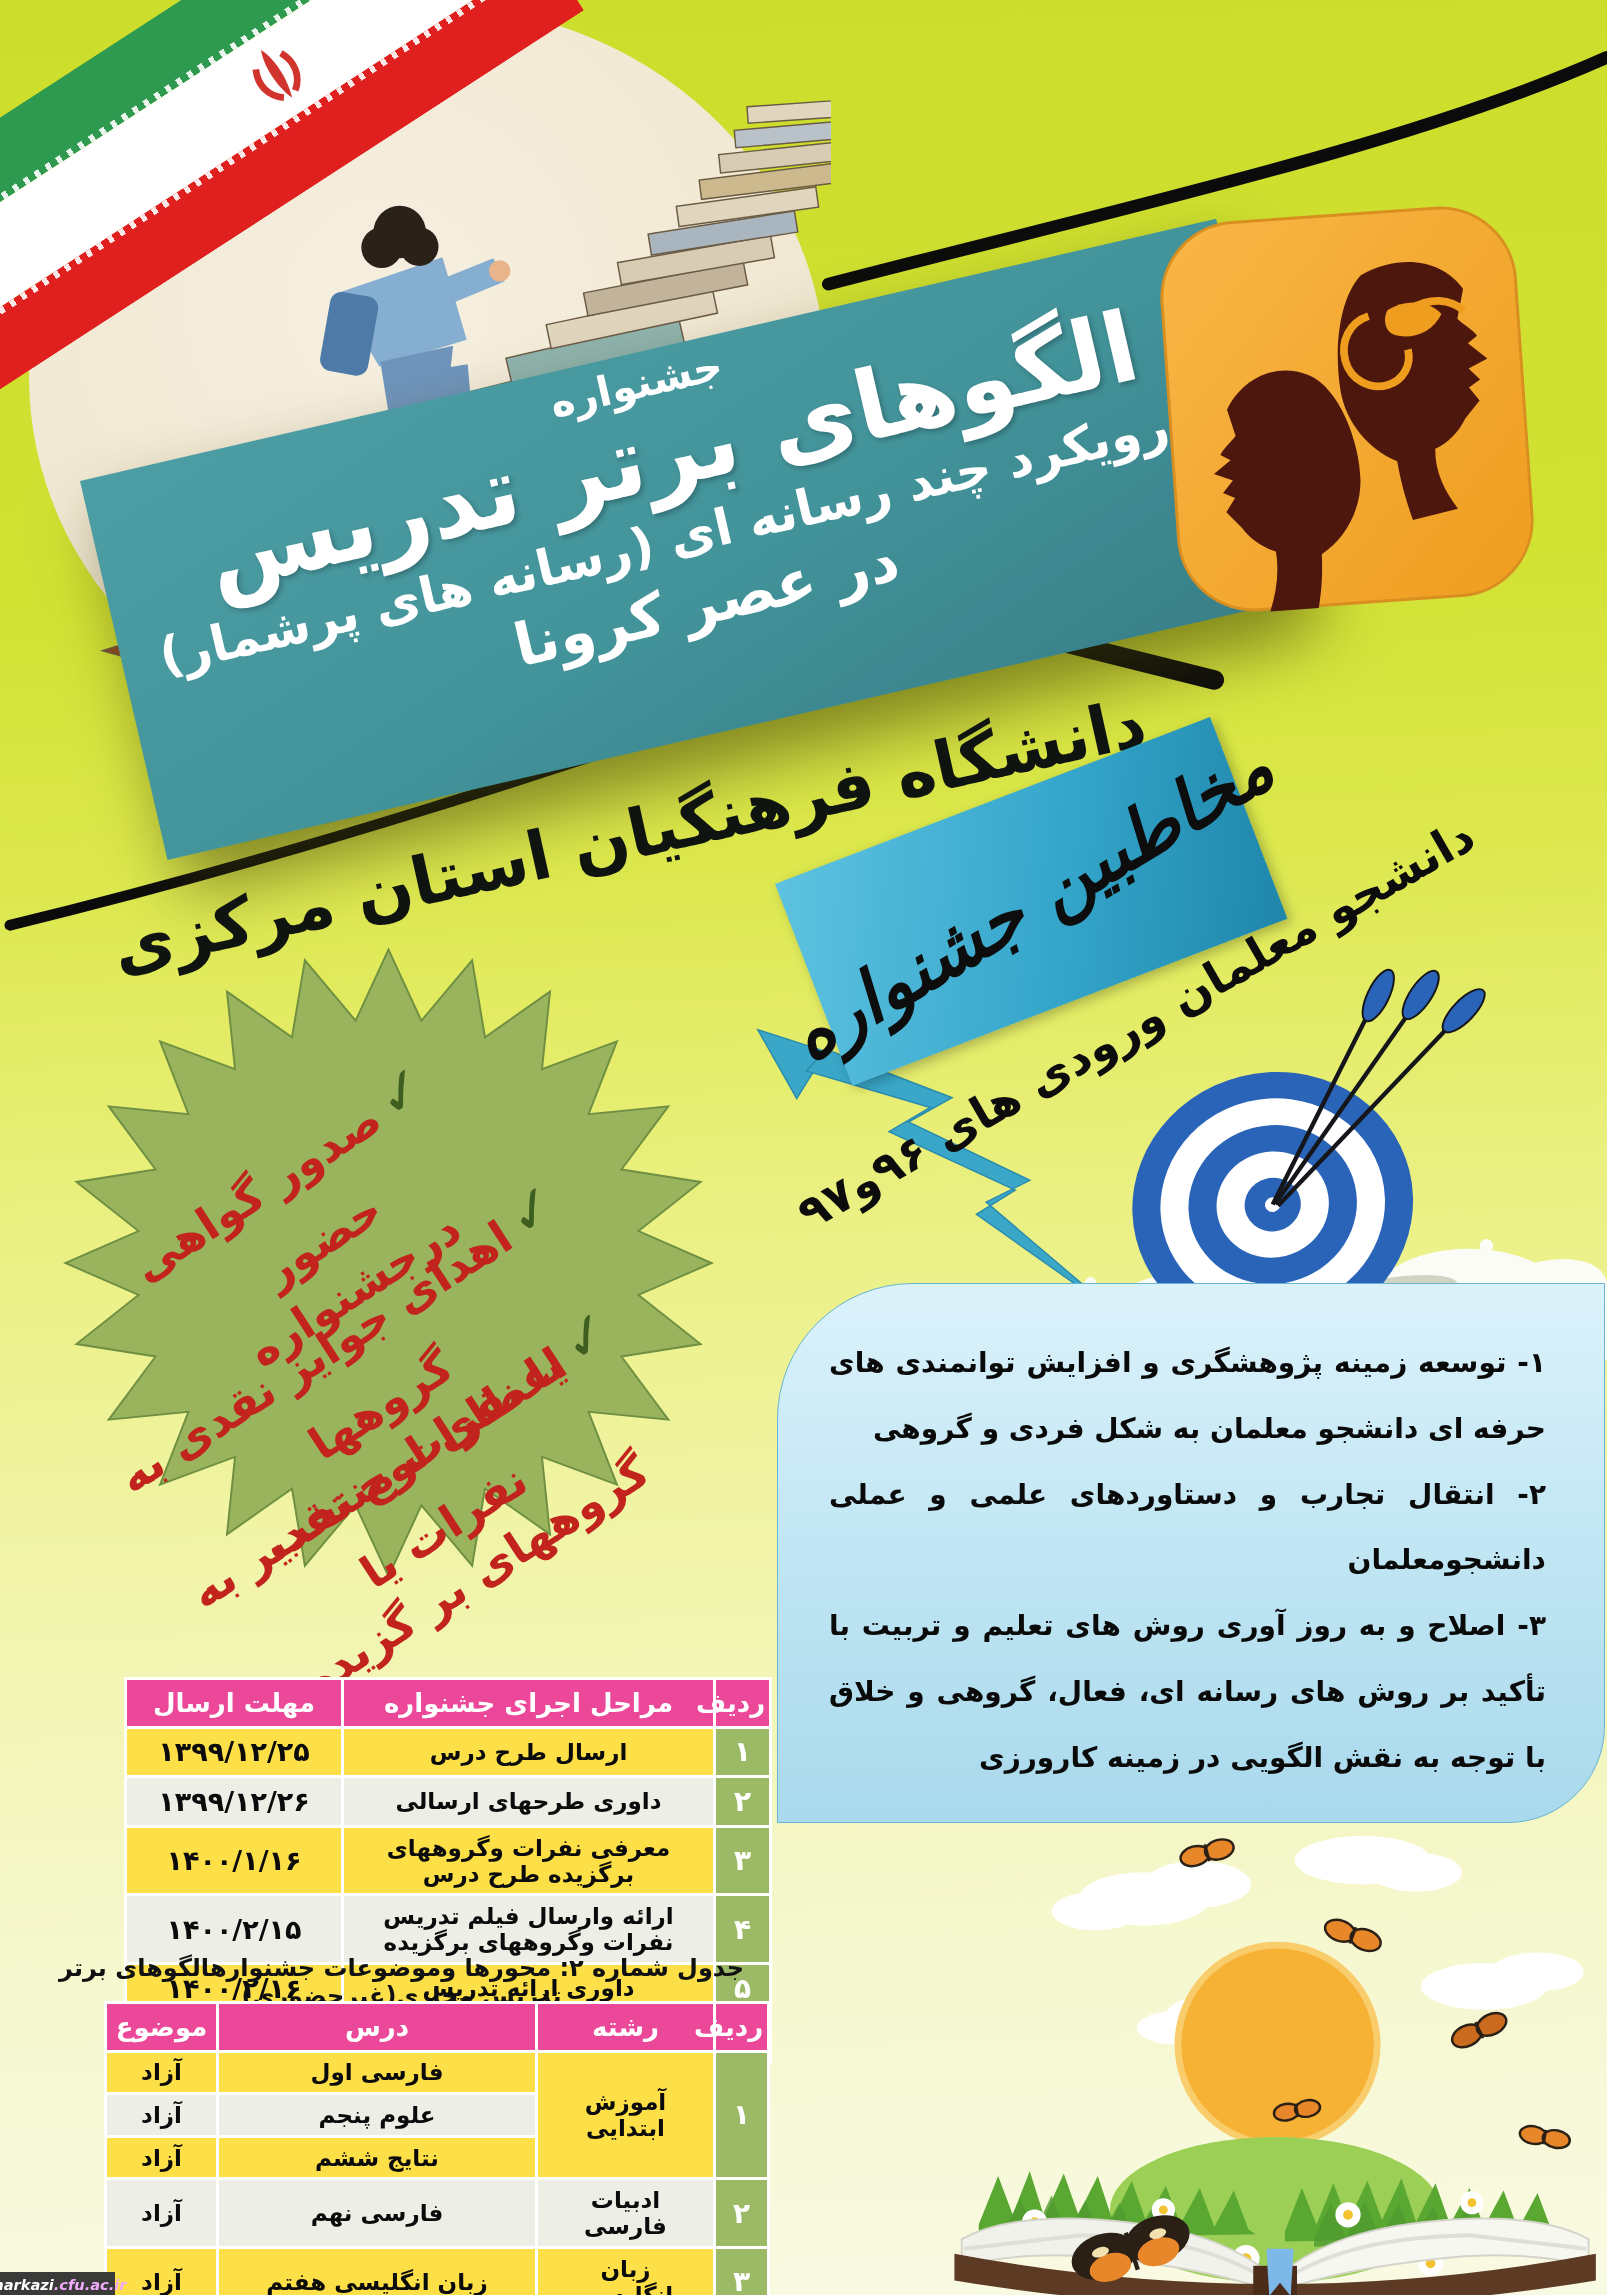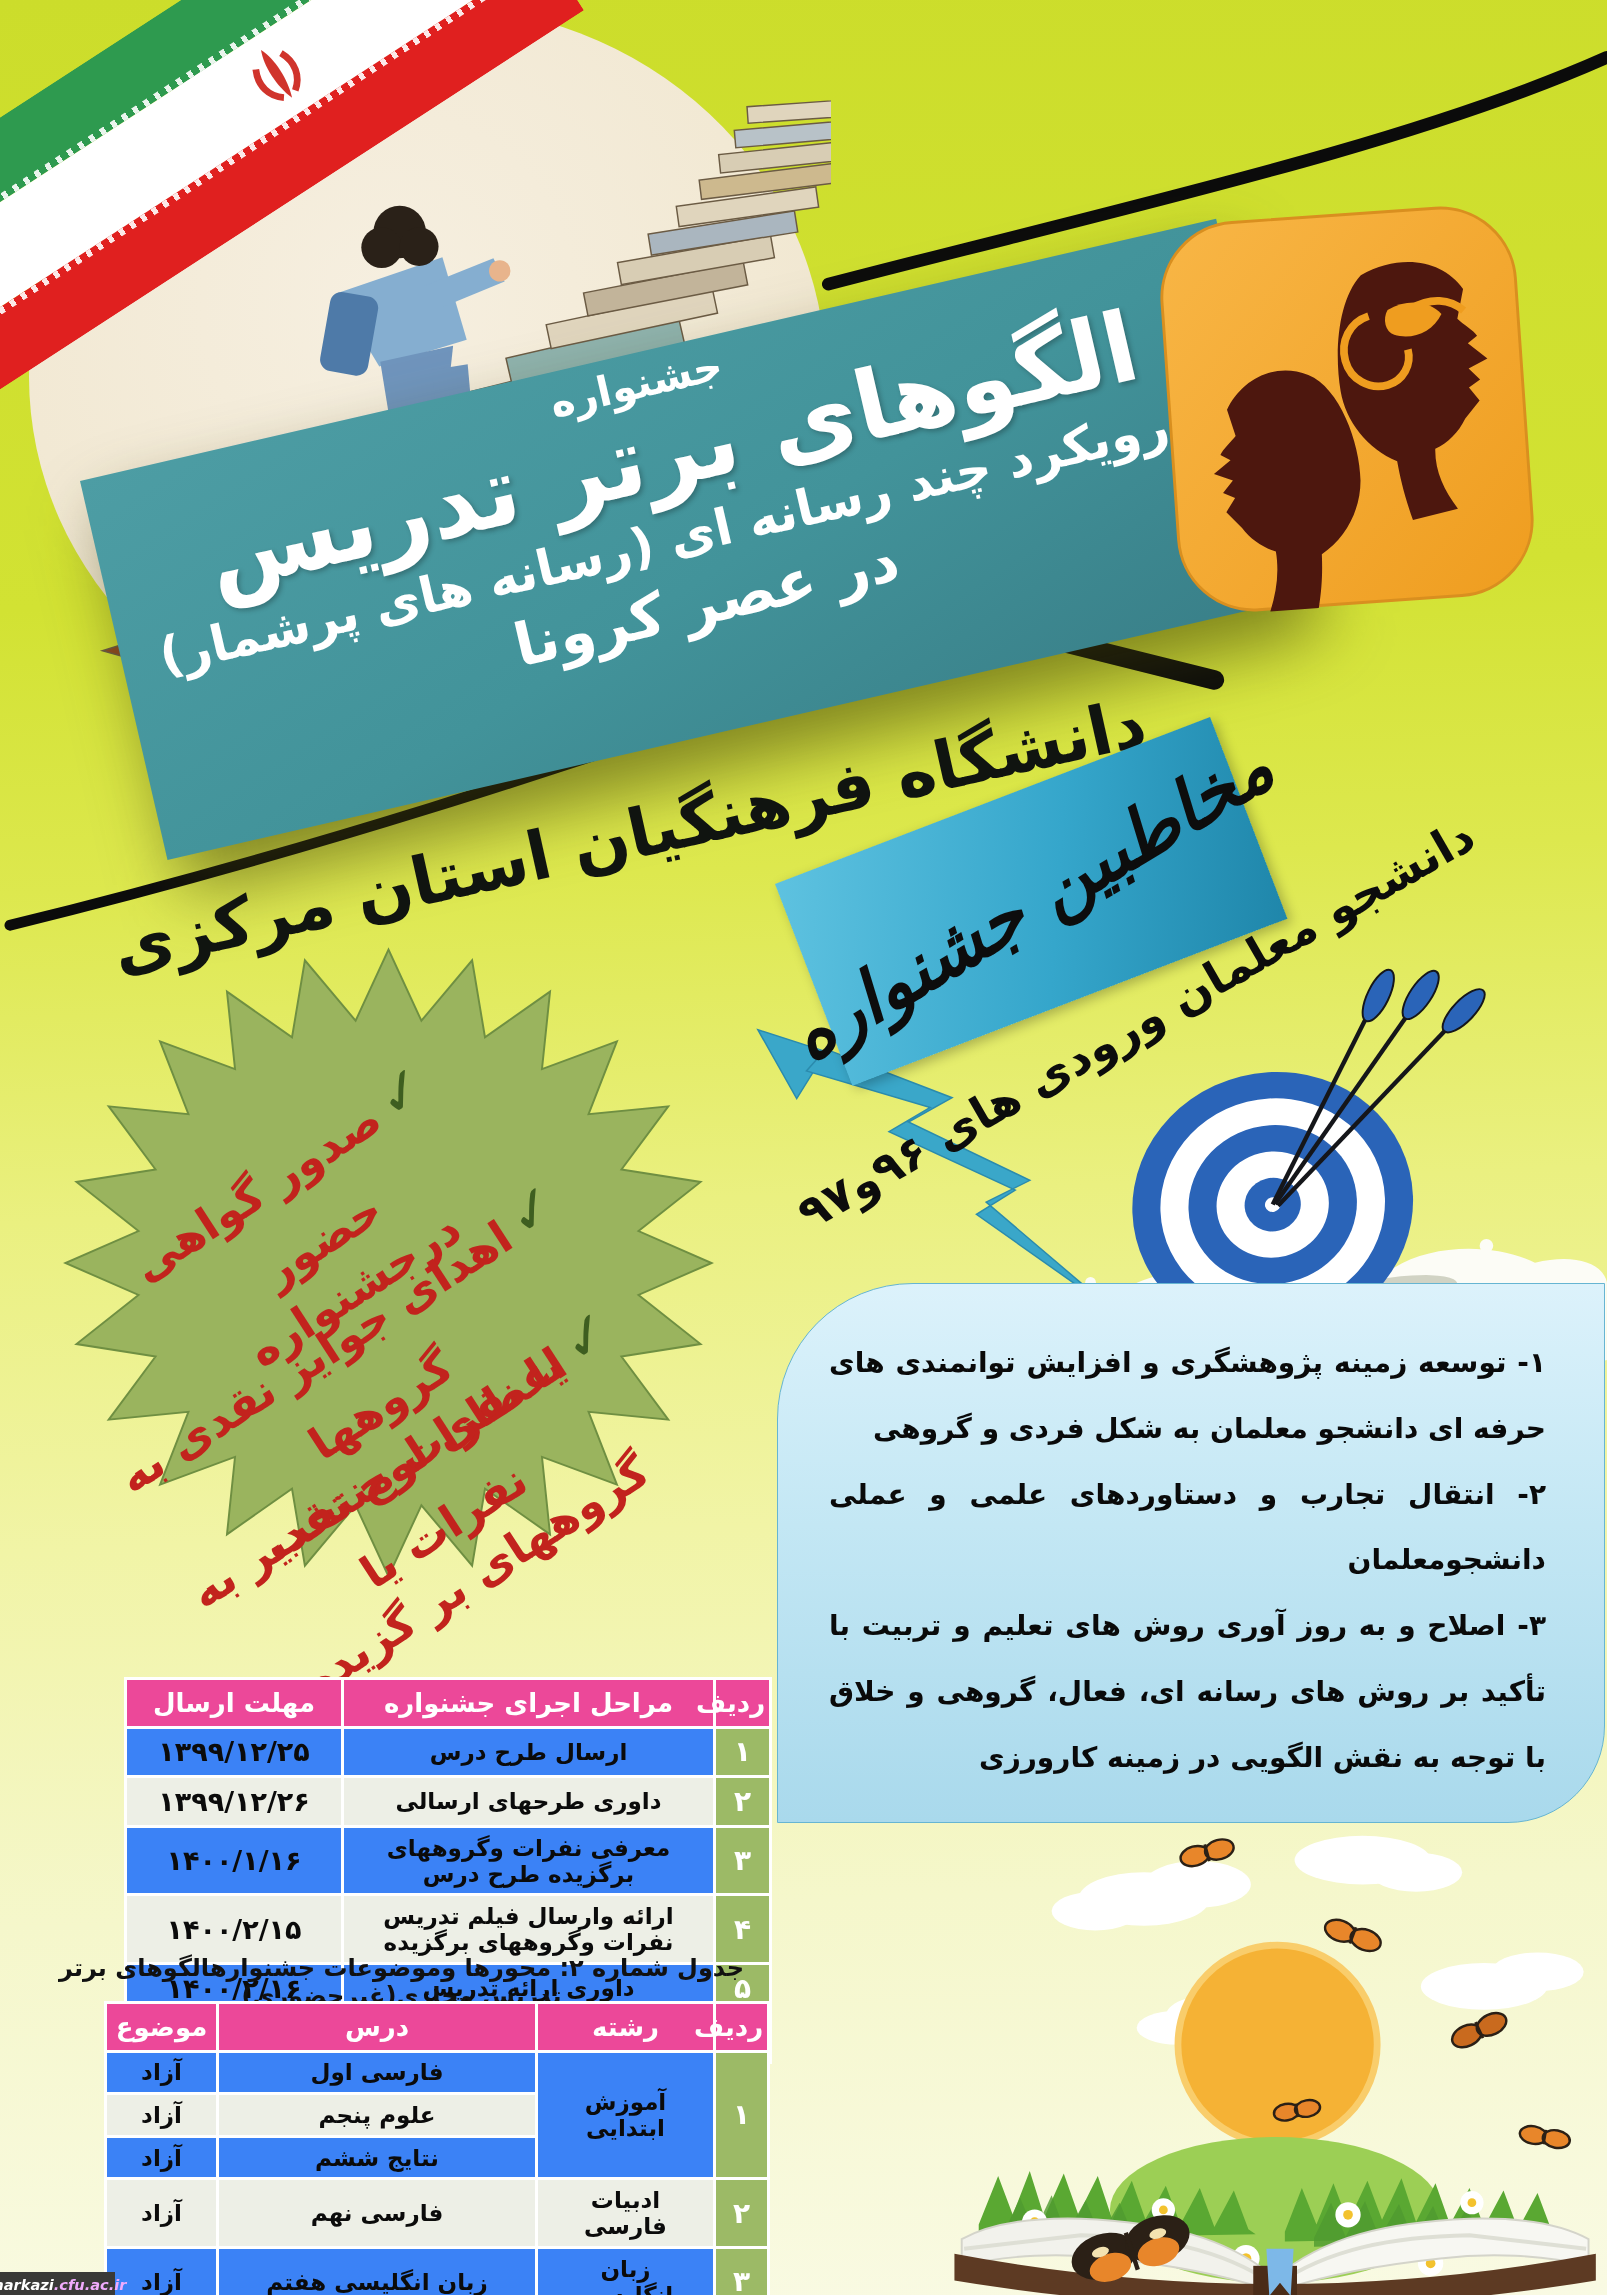--- a/index.html
+++ b/index.html
@@ -62,21 +62,21 @@
   
   .tbl-title{z-index:7;font-weight:bold;color:#111;text-align:center;}
   .tt1{left:73px;top:1612px;width:729px;font-size:30px;}
   .tt2{left:20px;top:1954px;width:763px;font-size:24px;}
   table.t{position:absolute;z-index:7;border-collapse:separate;border-spacing:3.9px;background:#fff;table-layout:fixed;}
   .t1{left:124px;top:1677px;width:637px;}
   .t2{left:104px;top:2001px;width:656px;}
   table.t th{background:#ec4899;color:#fff;font-size:26px;font-weight:bold;padding:7.8px 3.9px;}
   table.t td{vertical-align:middle;padding:6.8px 11.7px;font-weight:bold;color:#0b0b0b;}
   td.numc{background:#9cba66;color:#fff !important;font-size:28px;text-align:center;padding:4.9px 1.9px;}
-  td.a{background:#3b82f6;margin-left:14px;}
+  td.a{background:#fde047;margin-left:14px;}
   td.b{background:#edefe6;}
   td.stage,td.course,td.field{font-size:23px;text-align:center;}
   td.topic{font-size:23px;text-align:center;}
   td.date{font-size:27px;text-align:center;direction:ltr;}
   
   .book-art{left:935px;top:1826px;width:672px;height:470px;z-index:5;}
   
   .footer-badge{left:0;top:2272px;width:115px;height:24px;background:#3a3a38;z-index:9;
     display:flex;align-items:center;justify-content:center;font-style:italic;font-weight:bold;font-size:14.6px;direction:ltr;}
   .footer-badge .p1{color:#fff;}

